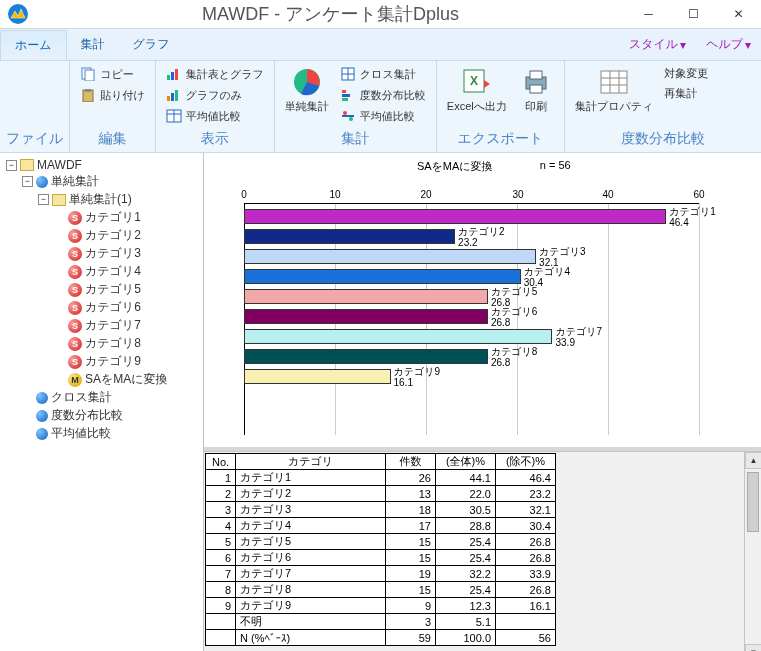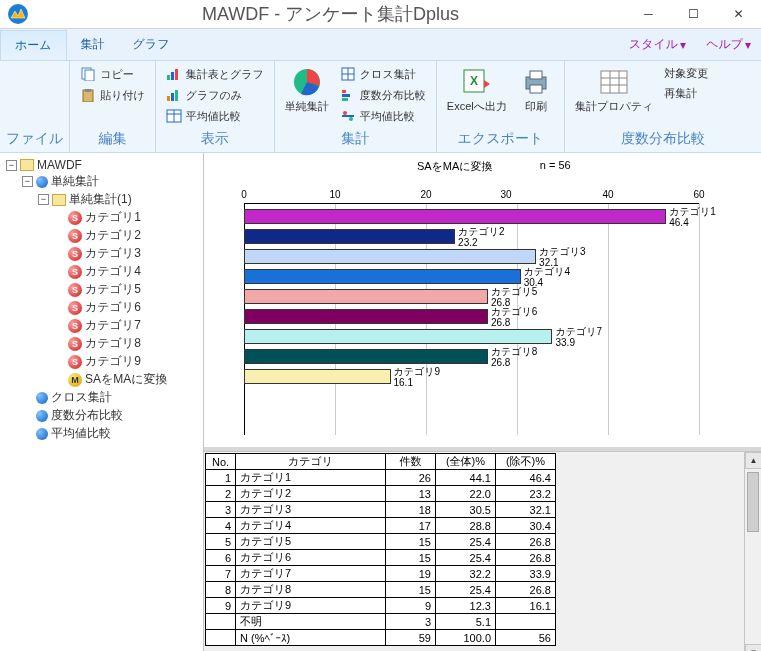--- a/index.html
+++ b/index.html
@@ -395,21 +395,21 @@
     <div class="chartpanel">
       <div class="chart" id="chart">
           <div class="ctitle" style="left: 202.9px;">SAをMAに変換</div>
           <div class="ctitle" style="left: 325.75px;">n = 56</div>
           <div class="xlabel" style="left: 30px;">0</div>
           <div style="position: absolute; left: 30px; top: 44px; width: 1px; height: 232px; background: rgb(204, 204, 204);"></div>
           <div class="xlabel" style="left: 121px;">10</div>
           <div style="position: absolute; left: 121px; top: 44px; width: 1px; height: 232px; background: rgb(204, 204, 204);"></div>
           <div class="xlabel" style="left: 212px;">20</div>
           <div style="position: absolute; left: 212px; top: 44px; width: 1px; height: 232px; background: rgb(204, 204, 204);"></div>
-          <div class="xlabel" style="left: 292px;">30</div>
+          <div class="xlabel" style="left: 304px;">30</div>
           <div style="position: absolute; left: 303px; top: 44px; width: 1px; height: 232px; background: rgb(204, 204, 204);"></div>
           <div class="xlabel" style="left: 394px;">40</div>
           <div style="position: absolute; left: 394px; top: 44px; width: 1px; height: 232px; background: rgb(204, 204, 204);"></div>
           <div class="xlabel" style="left: 485px;">60</div>
           <div style="position: absolute; left: 485px; top: 44px; width: 1px; height: 232px; background: rgb(204, 204, 204);"></div>
           <div style="position: absolute; left: 30px; top: 44px; width: 455px; height: 232px; border-top: 1px solid rgb(0, 0, 0); border-right: none; border-bottom: none; border-left: 1px solid rgb(0, 0, 0); border-image: initial;"></div>
           <div class="bar" style="position: absolute; left: 30px; top: 50px; height: 15px; width: 422.24px; background: rgb(192, 40, 200);"></div>
           <div class="barlbl" style="left: 455.24px; top: 48px;">カテゴリ1<br>46.4</div>
           <div class="bar" style="position: absolute; left: 30px; top: 70px; height: 15px; width: 211.12px; background: rgb(16, 40, 136);"></div>
           <div class="barlbl" style="left: 244.12px; top: 68px;">カテゴリ2<br>23.2</div>

